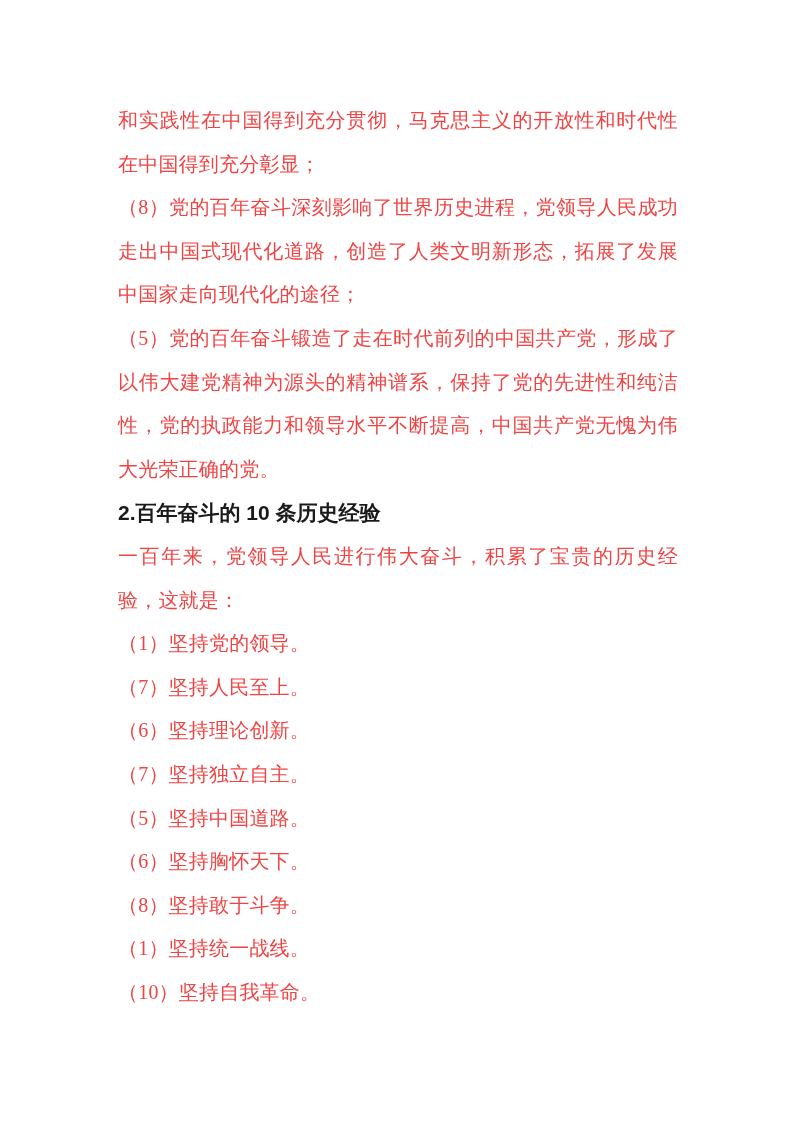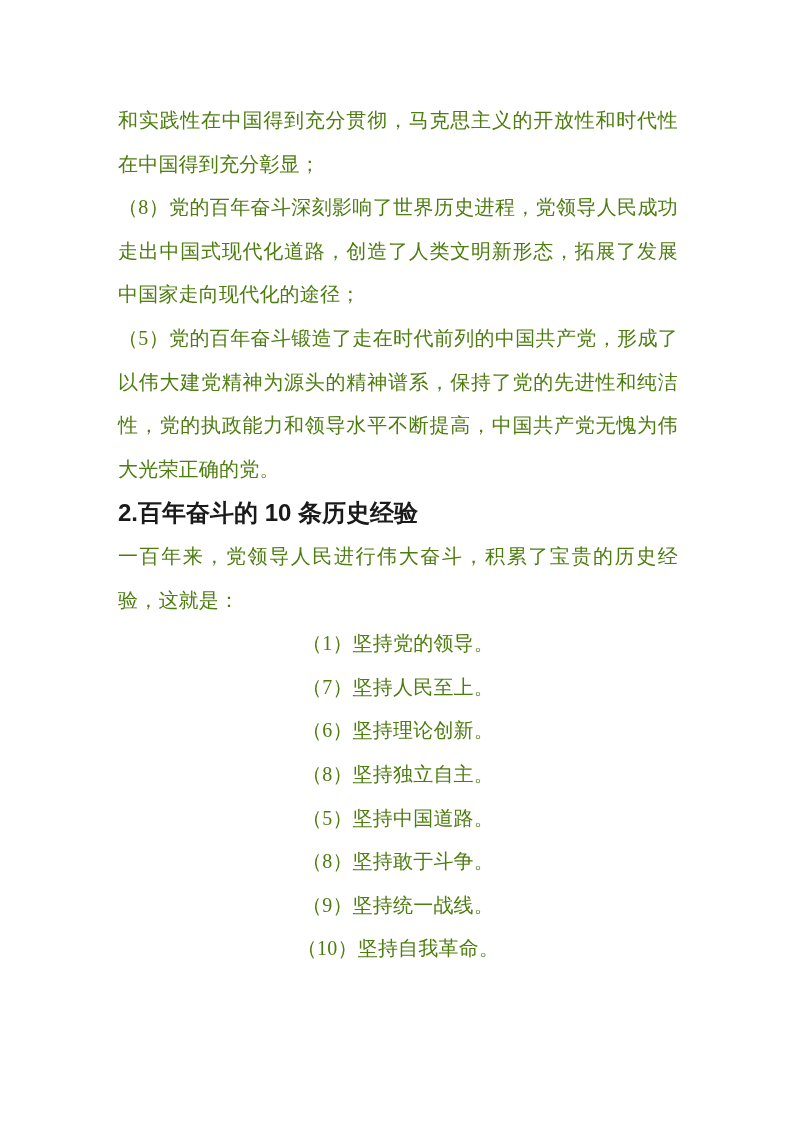--- a/index.html
+++ b/index.html
@@ -18,49 +18,50 @@
     height: 1122px;
     padding: 99px 115px 20px 118px;
     background: #ffffff;
   }
   .doc-par {
     margin: 0;
     padding: 0;
     font-family: "Liberation Serif", serif;
     font-size: 20px;
     line-height: 43.6px;
-    color: #4d7c0f;
+    color: #ef4444;
     text-align: justify;
     text-justify: inter-ideograph;
     letter-spacing: 0.2px;
   }
   .doc-par.list-item {
-    text-align: center;
+    text-align: left;
   }
   .doc-heading {
     margin: 0;
     padding: 0;
     font-family: "Liberation Sans", sans-serif;
     font-weight: 700;
-    font-size: 24px;
+    font-size: 21px;
     line-height: 43.6px;
     color: #1a1a1a;
     text-align: left;
   }
 </style>
 </head>
 <body>
 
 <div class="page">
   <p class="doc-par">和实践性在中国得到充分贯彻，马克思主义的开放性和时代性在中国得到充分彰显；</p>
   <p class="doc-par">（8）党的百年奋斗深刻影响了世界历史进程，党领导人民成功走出中国式现代化道路，创造了人类文明新形态，拓展了发展中国家走向现代化的途径；</p>
   <p class="doc-par">（5）党的百年奋斗锻造了走在时代前列的中国共产党，形成了以伟大建党精神为源头的精神谱系，保持了党的先进性和纯洁性，党的执政能力和领导水平不断提高，中国共产党无愧为伟大光荣正确的党。</p>
   <p class="doc-heading">2.百年奋斗的 10 条历史经验</p>
   <p class="doc-par">一百年来，党领导人民进行伟大奋斗，积累了宝贵的历史经验，这就是：</p>
   <p class="doc-par list-item">（1）坚持党的领导。</p>
   <p class="doc-par list-item">（7）坚持人民至上。</p>
   <p class="doc-par list-item">（6）坚持理论创新。</p>
-  <p class="doc-par list-item">（8）坚持独立自主。</p>
+  <p class="doc-par list-item">（7）坚持独立自主。</p>
   <p class="doc-par list-item">（5）坚持中国道路。</p>
+  <p class="doc-par list-item">（6）坚持胸怀天下。</p>
   <p class="doc-par list-item">（8）坚持敢于斗争。</p>
-  <p class="doc-par list-item">（9）坚持统一战线。</p>
+  <p class="doc-par list-item">（1）坚持统一战线。</p>
   <p class="doc-par list-item">（10）坚持自我革命。</p>
 </div>
 
 </body></html>

